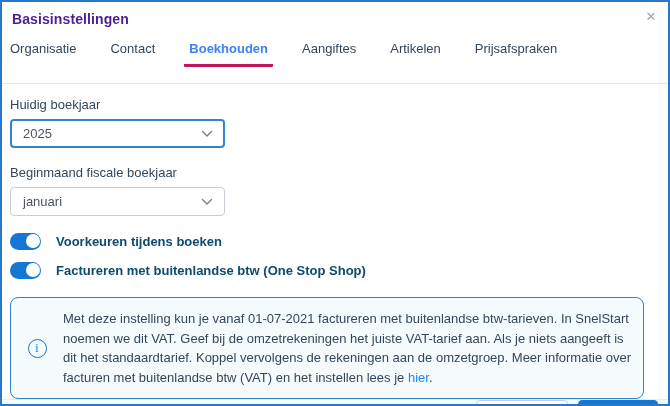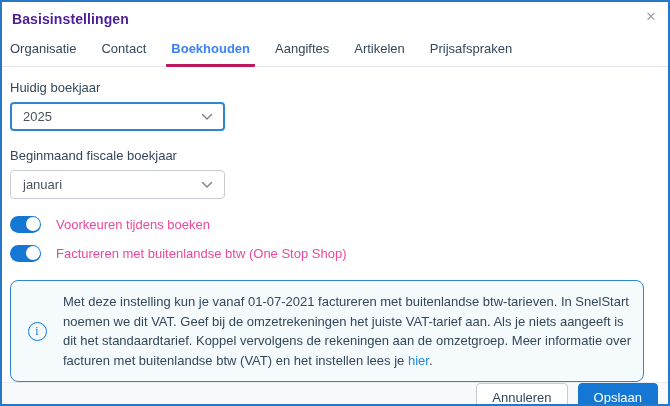--- a/index.html
+++ b/index.html
@@ -42,22 +42,22 @@
     font-size: 13px;
     cursor: pointer;
     background: none;
     border: none;
     font-family: "Liberation Sans", sans-serif;
   }
   
   .tab-bar {
     display: flex;
     align-items: flex-end;
-    gap: 15px;
-    padding: 10px 0 0 3px;
+    gap: 24px;
+    padding: 10px 0 17px 3px;
     border-bottom: 1px solid #e4e7eb;
   }
   .tab {
     font-size: 13px;
     color: #33475b;
     padding: 4px 5px 8px 5px;
     cursor: pointer;
     border-bottom: 3px solid transparent;
     margin-bottom: -1px;
     white-space: nowrap;
@@ -123,22 +123,23 @@
     position: absolute;
     top: 1.5px;
     right: 1.5px;
     width: 14px;
     height: 14px;
     border-radius: 50%;
     background: #ffffff;
   }
   .toggle-label {
     font-size: 13px;
-    color: #ec4899;
+    color: #0c4a6e;
     margin-left: 15px;
+    font-weight: bold;
   }
   .toggles { margin-top: 16px; }
   
   .info-box {
     margin-top: 18px;
     border: 1.5px solid #2e86d1;
     border-radius: 8px;
     background: #f5fafd;
     display: flex;
     align-items: center;

